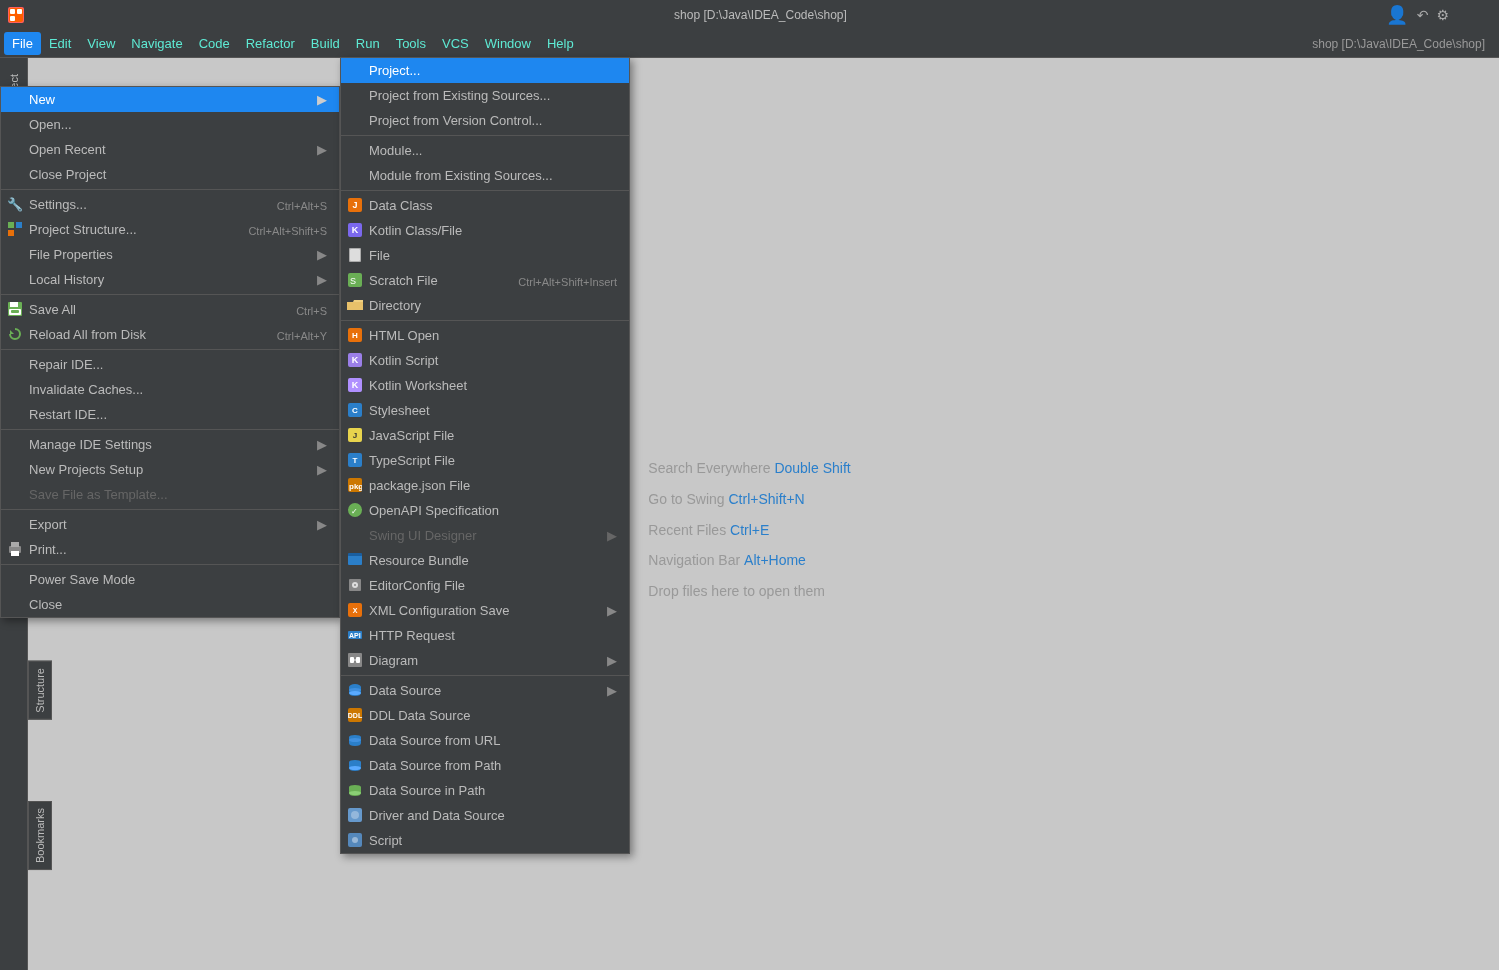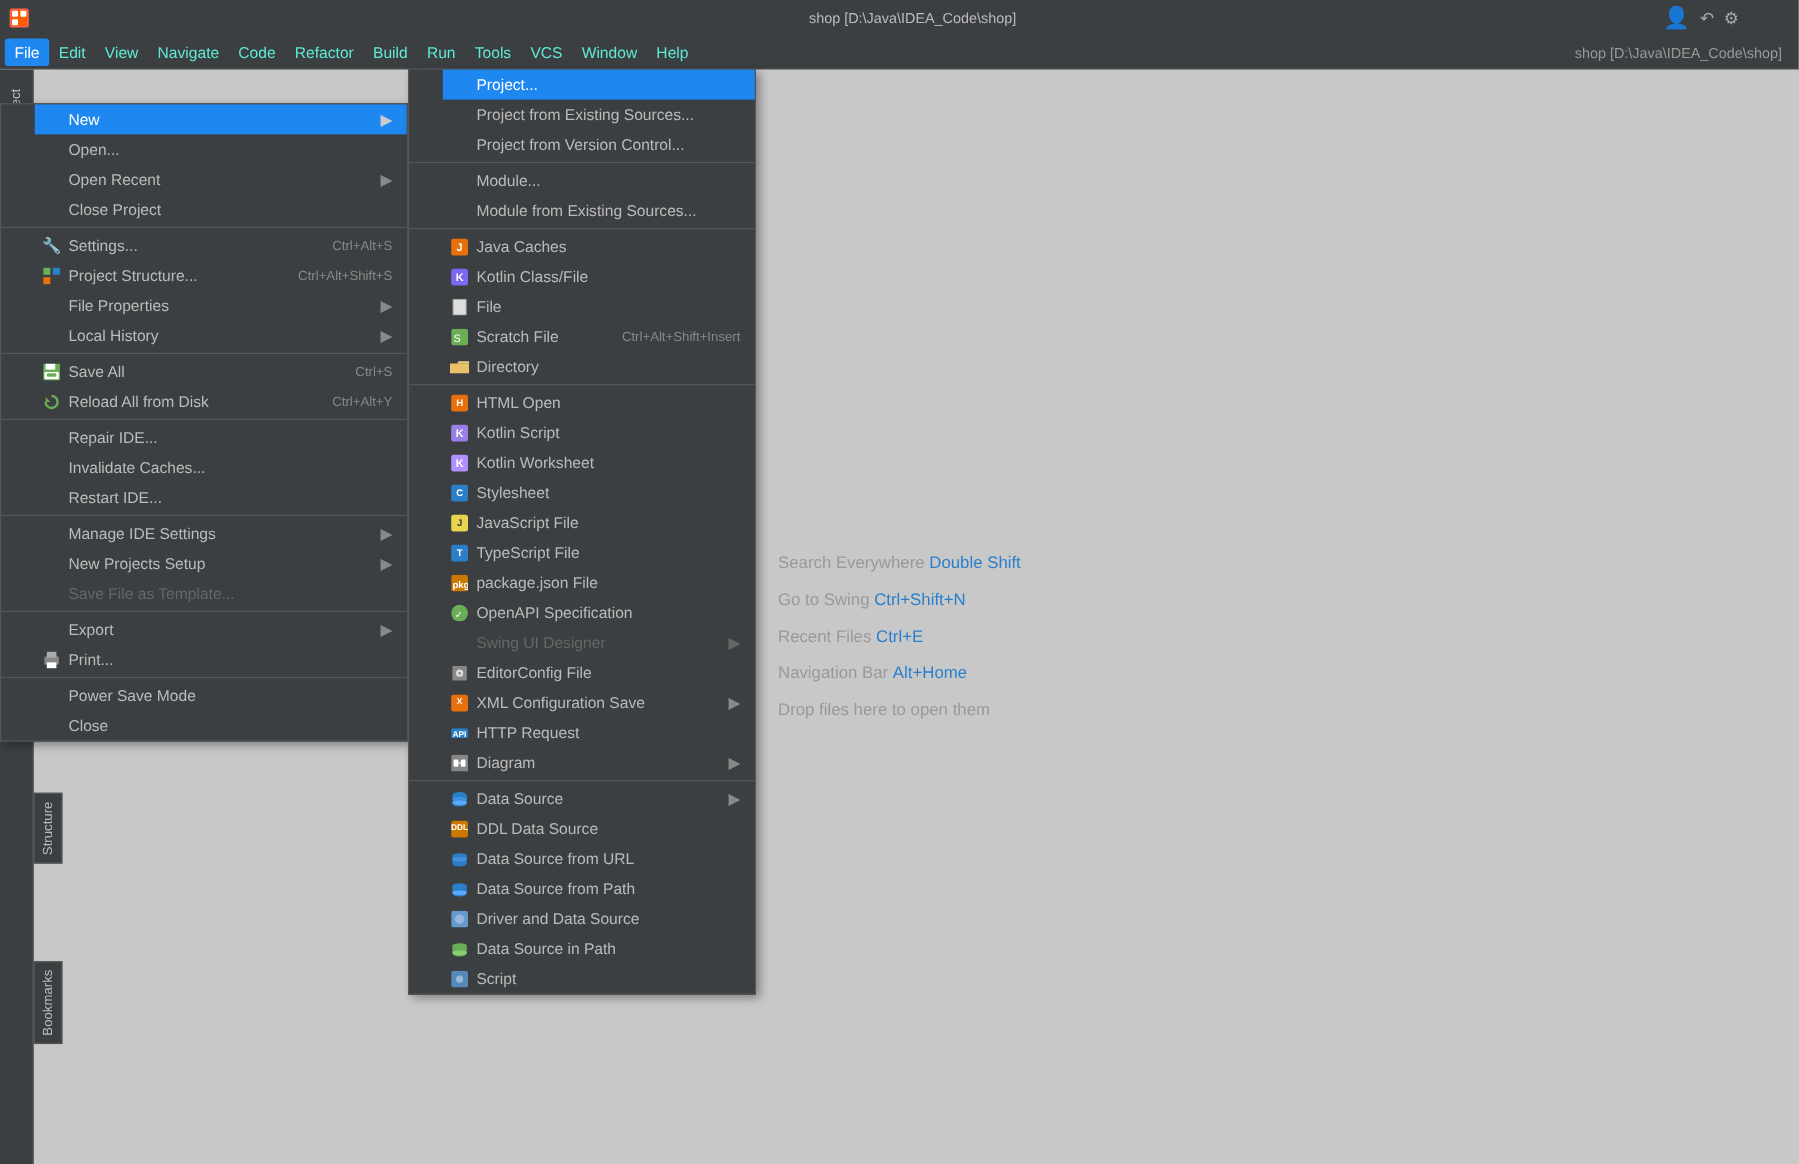--- a/index.html
+++ b/index.html
@@ -99,28 +99,27 @@
       left: 0px;
       background: #3c3f41;
       border: 1px solid #555;
       min-width: 340px;
       box-shadow: 3px 3px 8px rgba(0,0,0,0.4);
       z-index: 100;
     }
 
     .menu-dropdown-item {
       display: flex;
-      align-items: center;
+      align-items: flex-end;
       padding: 5px 12px 5px 28px;
       color: #bbbbbb;
       cursor: pointer;
       white-space: nowrap;
       position: relative;
       min-height: 24px;
-      margin-left: 28px;
     }
     .menu-dropdown-item.highlighted { background: #1e87f0; color: white; }
     .menu-dropdown-item.disabled { color: #666; cursor: default; }
     .menu-dropdown-item .item-icon {
       position: absolute;
       left: 6px;
       width: 16px;
       height: 16px;
       display: flex;
       align-items: center;
@@ -389,21 +388,21 @@
       </div>
       <div class="menu-dropdown-item">
         <span>Module from Existing Sources...</span>
       </div>
       <div class="menu-separator"></div>
 
       <div class="menu-dropdown-item">
         <span class="item-icon">
           <span class="icon-box icon-java-box">J</span>
         </span>
-        <span>Java Caches</span>
+        <span>Data Class</span>
       </div>
 
       <div class="menu-dropdown-item">
         <span class="item-icon">
           <span class="icon-box icon-kotlin-box">K</span>
         </span>
         <span>Kotlin Class/File</span>
       </div>
 
       <div class="menu-dropdown-item">
@@ -498,20 +497,29 @@
           </svg>
         </span>
         <span>OpenAPI Specification</span>
       </div>
 
       <div class="menu-dropdown-item disabled">
         <span>Swing UI Designer</span>
         <span class="arrow" style="margin-left:auto; color:#666;">▶</span>
       </div>
 
+      <div class="menu-dropdown-item">
+        <span class="item-icon">
+          <svg width="14" height="14" viewBox="0 0 14 14">
+            <rect x="0" y="2" width="14" height="10" fill="#2b7fc9" rx="1"></rect>
+            <rect x="0" y="0" width="14" height="3" fill="#1a5fa0" rx="1"></rect>
+          </svg>
+        </span>
+        <span>Resource Bundle</span>
+      </div>
 
       <div class="menu-dropdown-item">
         <span class="item-icon">
           <svg width="14" height="14" viewBox="0 0 14 14">
             <rect x="1" y="1" width="12" height="12" fill="#888" rx="1"></rect>
             <circle cx="7" cy="7" r="3" fill="#ddd"></circle>
             <circle cx="7" cy="7" r="1" fill="#888"></circle>
           </svg>
         </span>
         <span>EditorConfig File</span>
@@ -587,41 +595,41 @@
             <path d="M1,4 L1,10 Q1,13 7,13 Q13,13 13,10 L13,4" fill="#2b7fc9"></path>
             <ellipse cx="7" cy="10" rx="6" ry="2" fill="#5aaaff"></ellipse>
           </svg>
         </span>
         <span>Data Source from Path</span>
       </div>
 
       <div class="menu-dropdown-item">
         <span class="item-icon">
           <svg width="14" height="14" viewBox="0 0 14 14">
-            <rect x="0" y="0" width="14" height="14" fill="#6699cc" rx="2"></rect>
-            <circle cx="7" cy="7" r="4" fill="white" opacity="0.3"></circle>
-          </svg>
-        </span>
-        <span>Driver and Data Source</span>
-      </div>
-
-      <div class="menu-dropdown-item">
-        <span class="item-icon">
-          <svg width="14" height="14" viewBox="0 0 14 14">
             <ellipse cx="7" cy="4" rx="6" ry="2" fill="#6aaf55"></ellipse>
             <path d="M1,4 L1,10 Q1,13 7,13 Q13,13 13,10 L13,4" fill="#6aaf55"></path>
             <ellipse cx="7" cy="10" rx="6" ry="2" fill="#8acf75"></ellipse>
           </svg>
         </span>
         <span>Data Source in Path</span>
       </div>
 
       <div class="menu-dropdown-item">
         <span class="item-icon">
           <svg width="14" height="14" viewBox="0 0 14 14">
+            <rect x="0" y="0" width="14" height="14" fill="#6699cc" rx="2"></rect>
+            <circle cx="7" cy="7" r="4" fill="white" opacity="0.3"></circle>
+          </svg>
+        </span>
+        <span>Driver and Data Source</span>
+      </div>
+
+      <div class="menu-dropdown-item">
+        <span class="item-icon">
+          <svg width="14" height="14" viewBox="0 0 14 14">
             <rect x="0" y="0" width="14" height="14" fill="#5588bb" rx="2"></rect>
             <circle cx="7" cy="7" r="3" fill="white" opacity="0.4"></circle>
           </svg>
         </span>
         <span>Script</span>
       </div>
     </div>
 
   </div>
 

